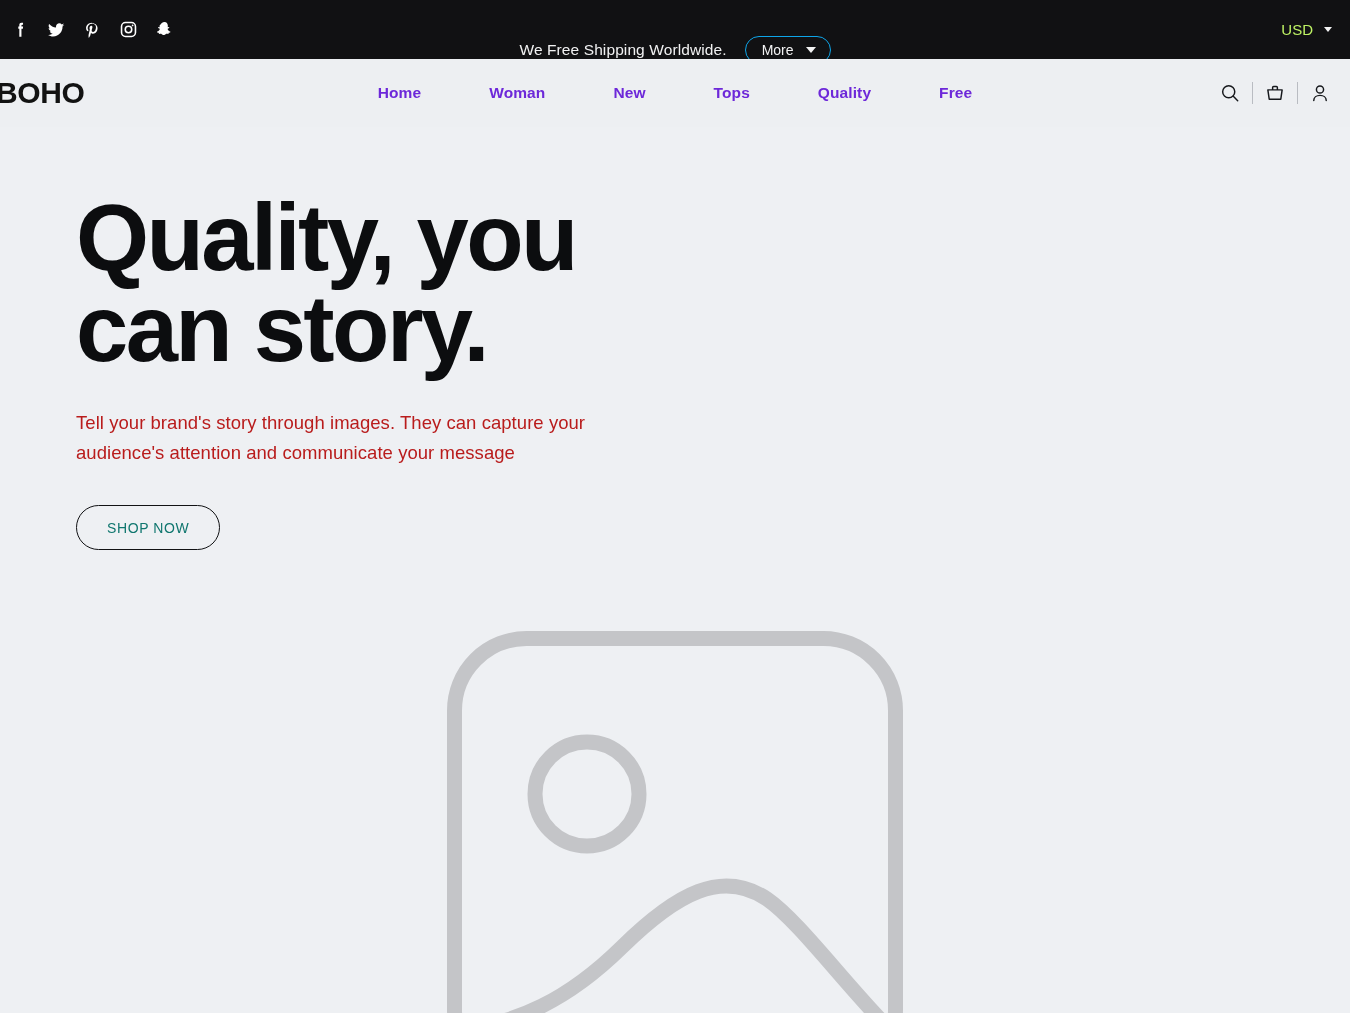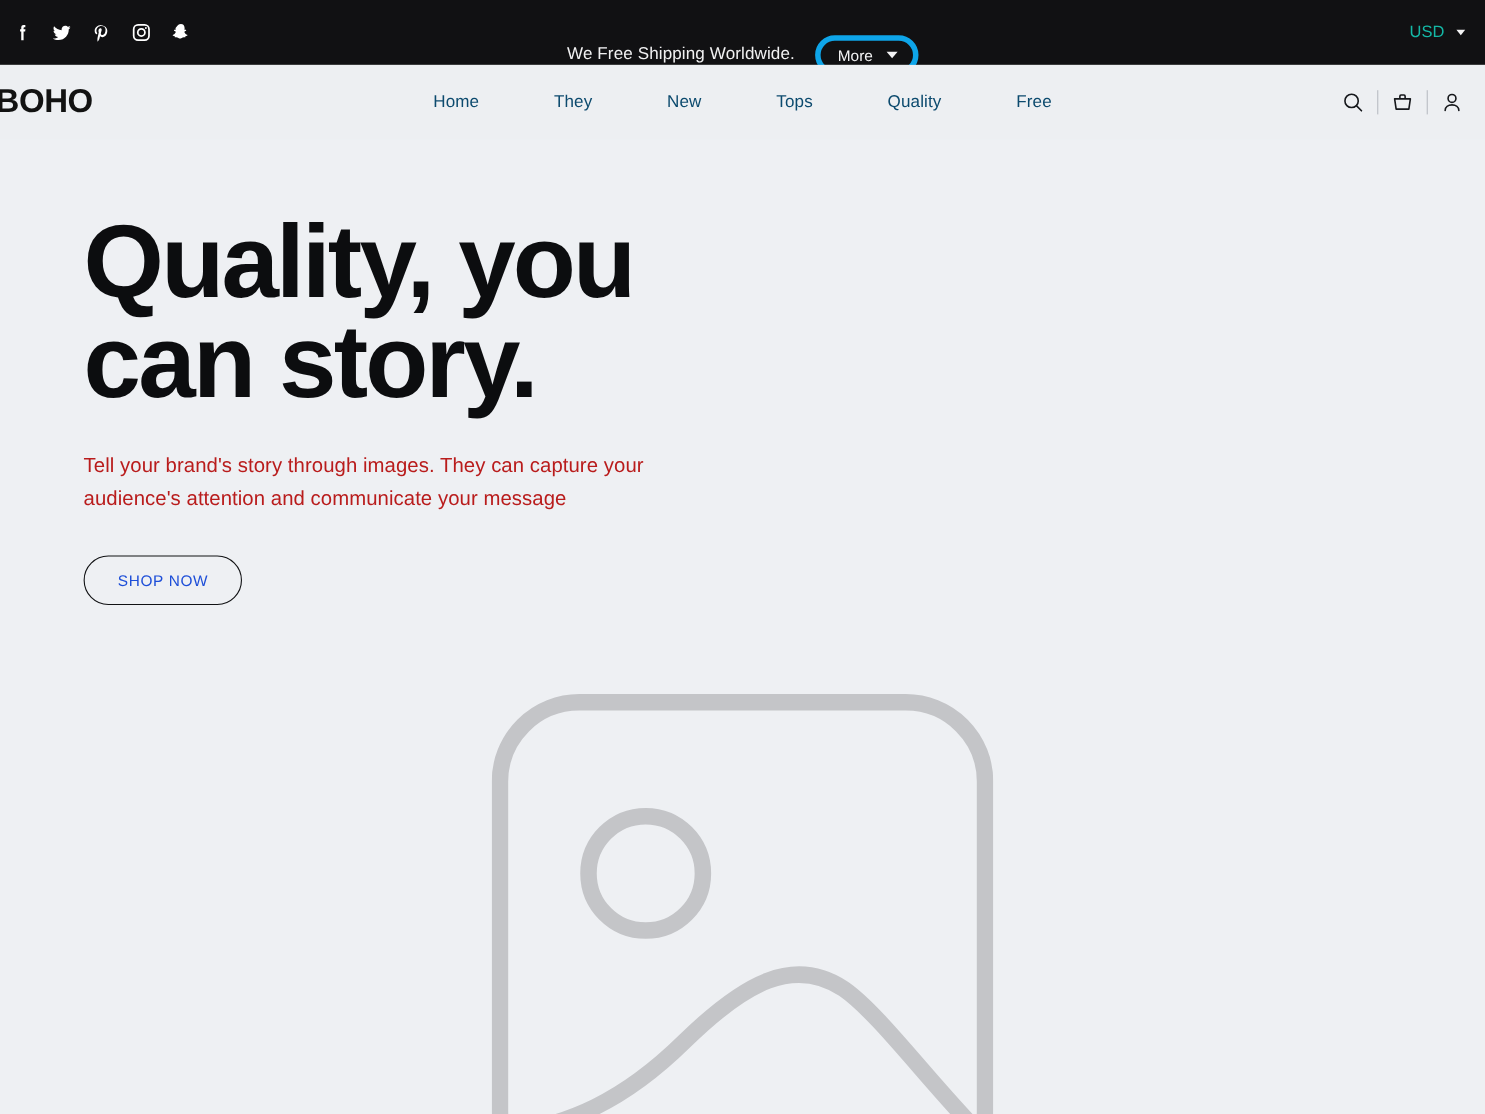--- a/index.html
+++ b/index.html
@@ -59,21 +59,21 @@
   .ship-text {
     color: #f1f1f2;
     font-size: 15.5px;
     letter-spacing: .1px;
   }
 
   .more-btn {
     display: inline-flex;
     align-items: center;
     gap: 12px;
-    border: 5px solid #0ea5e9;
+    border: 1px solid #0ea5e9;
     border-radius: 999px;
     padding: 6px 14px 6px 16px;
     color: #f3f3f4;
     font-size: 14px;
     background: transparent;
     cursor: pointer;
     font-family: inherit;
     line-height: 1;
   }
   .caret {
@@ -86,21 +86,21 @@
     border-left-width: 4px;
     border-right-width: 4px;
     border-top-width: 5px;
   }
 
   .currency {
     margin-left: auto;
     display: inline-flex;
     align-items: center;
     gap: 11px;
-    color: #14b8a6;
+    color: #bef264;
     font-size: 15px;
     cursor: pointer;
   }
 
   
   .header {
     height: 68px;
     background: #edeff2;
     display: flex;
     align-items: center;
@@ -122,23 +122,23 @@
   .nav {
     position: absolute;
     left: 0; right: 0;
     display: flex;
     justify-content: center;
     gap: 0;
     pointer-events: none;
   }
   .nav a {
     pointer-events: auto;
-    color: #0c4a6e;
+    color: #6d28d9;
     font-size: 15.5px;
-    font-weight: 400;
+    font-weight: 700;
     text-decoration: none;
     padding: 0 34px;
     letter-spacing: .1px;
     cursor: pointer;
   }
   .nav a:first-child { padding-left: 0; }
   .nav a:last-child { padding-right: 0; }
 
   .header-actions {
     margin-left: auto;
@@ -205,21 +205,21 @@
     letter-spacing: .05px;
   }
 
   .shop-btn {
     display: inline-flex;
     align-items: center;
     justify-content: center;
     border: 1.6px solid #111214;
     border-radius: 999px;
     background: transparent;
-    color: #1d4ed8;
+    color: #0f766e;
     font-family: inherit;
     font-size: 14px;
     letter-spacing: .6px;
     padding: 0 30px;
     height: 45px;
     cursor: pointer;
   }
 </style>
 </head>
 <body>
@@ -271,21 +271,21 @@
       <span class="caret small"></span>
     </div>
   </div>
 
   <div class="header">
 
     <div class="logo">BOHO</div>
 
     <nav class="nav">
       <a href="#">Home</a>
-      <a href="#">They</a>
+      <a href="#">Woman</a>
       <a href="#">New</a>
       <a href="#">Tops</a>
       <a href="#">Quality</a>
       <a href="#">Free</a>
     </nav>
 
     <div class="header-actions">
       <span class="hdr-icon">
         <svg width="22" height="22" viewBox="0 0 24 24" fill="none" stroke="currentColor" stroke-width="1.6" stroke-linecap="round">
           <circle cx="10.6" cy="10.6" r="6.6"></circle>

